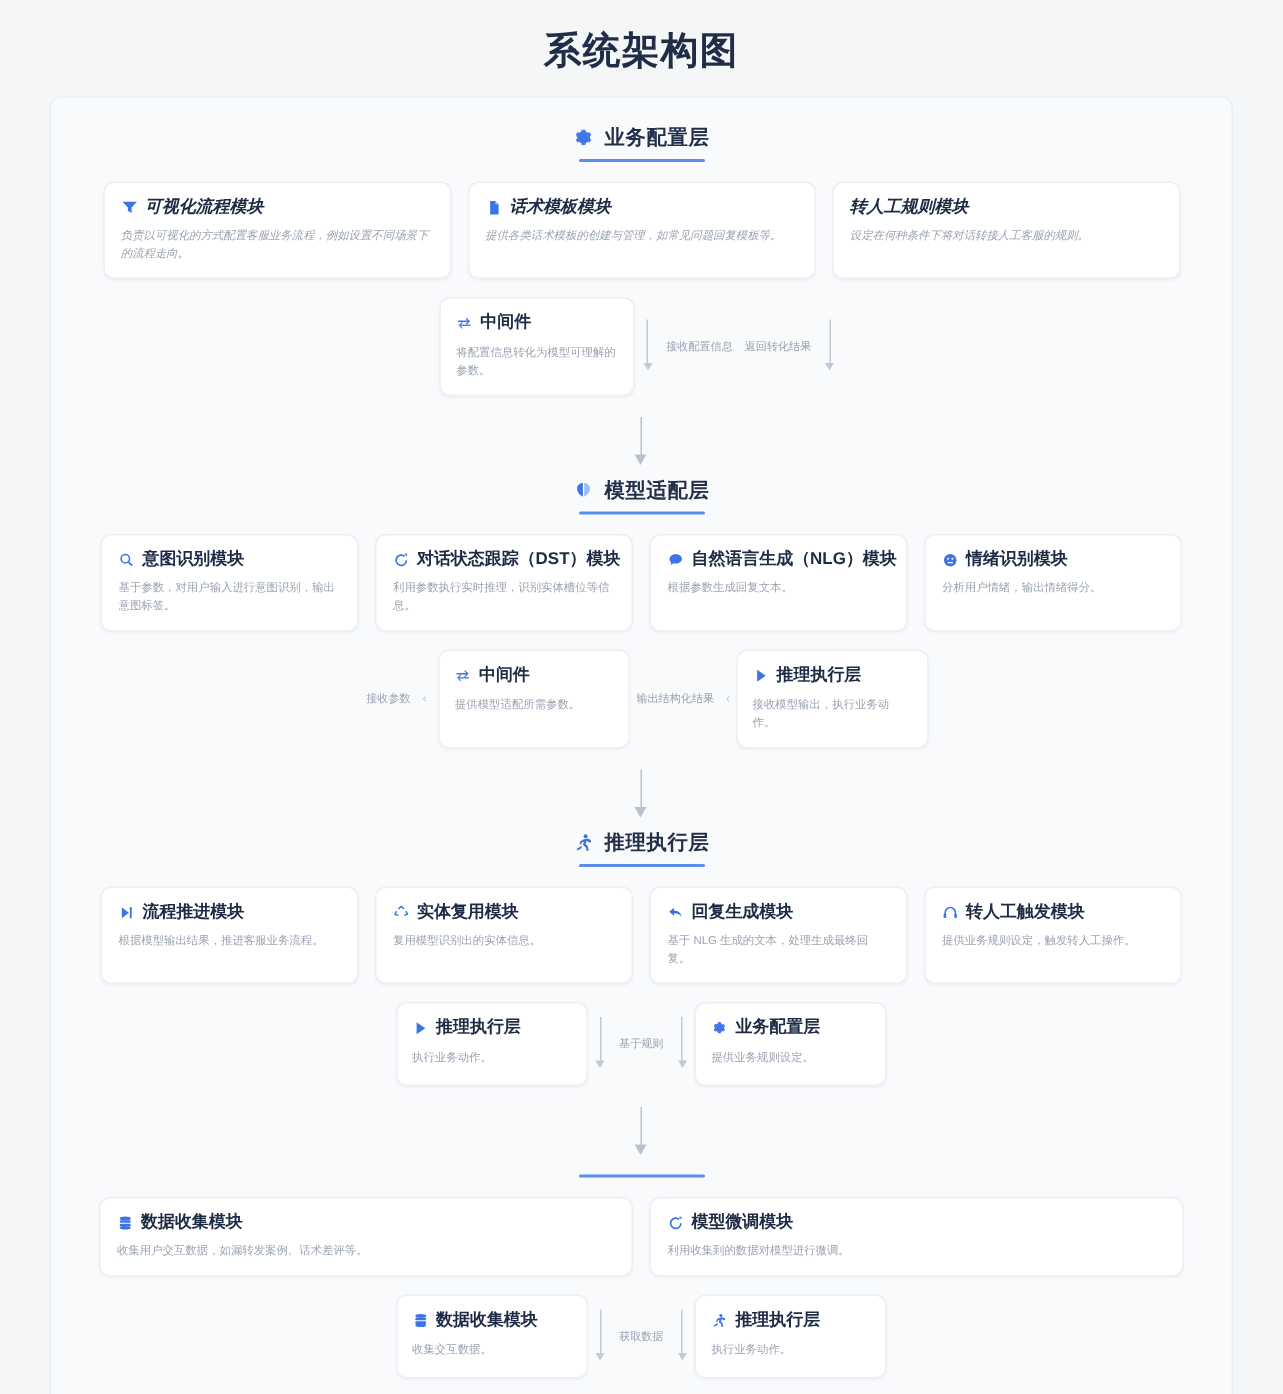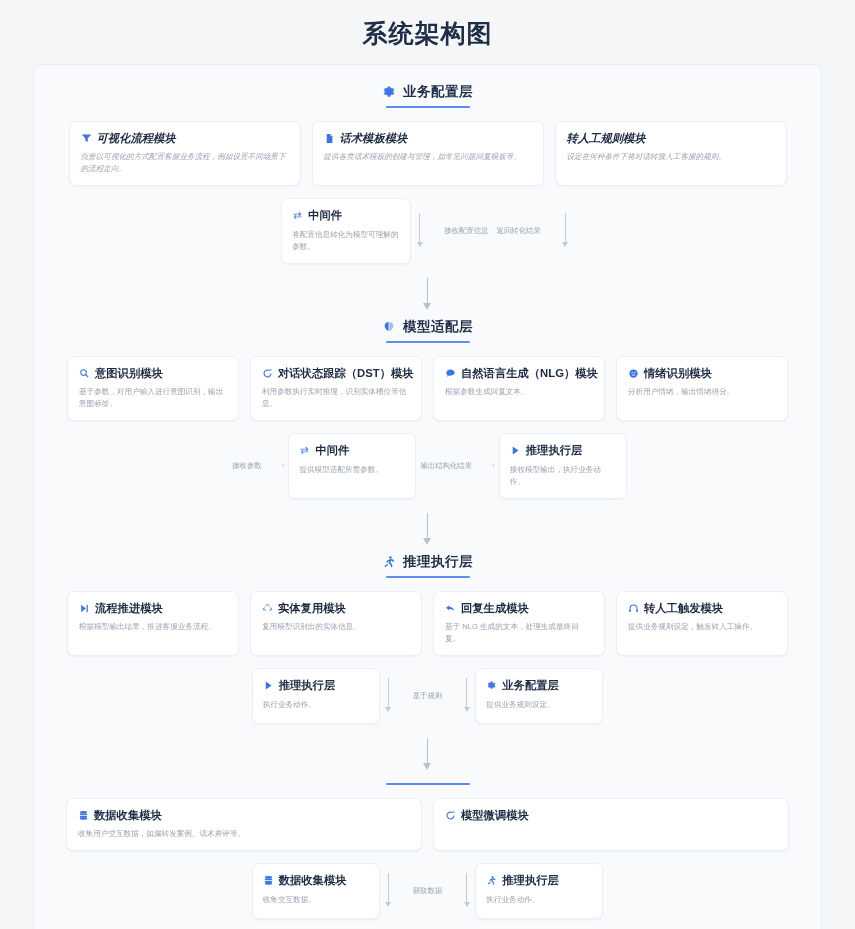--- a/index.html
+++ b/index.html
@@ -111,21 +111,21 @@
     display: flex;
     flex-direction: column;
   }
   .mid-card.wide { width: 130px; }
   .mid-card .card-desc { text-align: left; margin-top: 7px; }
 
   .conn {
     display: flex;
     align-items: center;
     justify-content: center;
-    gap: 20px;
+    gap: 8px;
     padding: 0 4px;
     min-width: 56px;
   }
   .conn-label {
     font-size: 7.4px;
     color: #9aa3b2;
     white-space: nowrap;
   }
   .arrow-down {
     width: 9px;
@@ -497,20 +497,21 @@
     <div class="card">
       <div class="card-title">
         <span class="cico">
           <svg viewBox="0 0 16 16" width="11" height="11">
               <path fill="none" stroke="#3b73e8" stroke-width="1.6" d="M13 8a5 5 0 11-1.6-3.7"></path>
               <path fill="#3b73e8" d="M11 1.7h2.6v2.8z"></path>
             </svg>
         </span>
         <span>模型微调模块</span>
       </div>
+      <div class="card-desc">利用收集到的数据对模型进行微调。</div>
     </div>
   </div>
 
   <div class="mid-stack mid-block">
 
     <div class="mid-row" style="margin-top:0">
       <div class="mid-card">
         <div class="card-title">
           <span class="cico">
             <svg viewBox="0 0 16 16" width="11" height="11">

